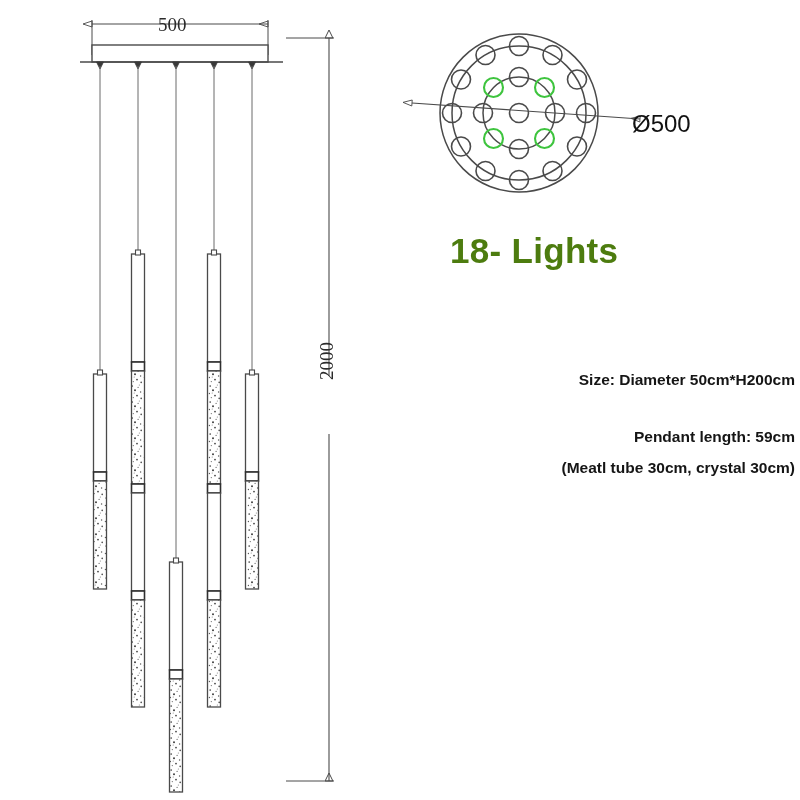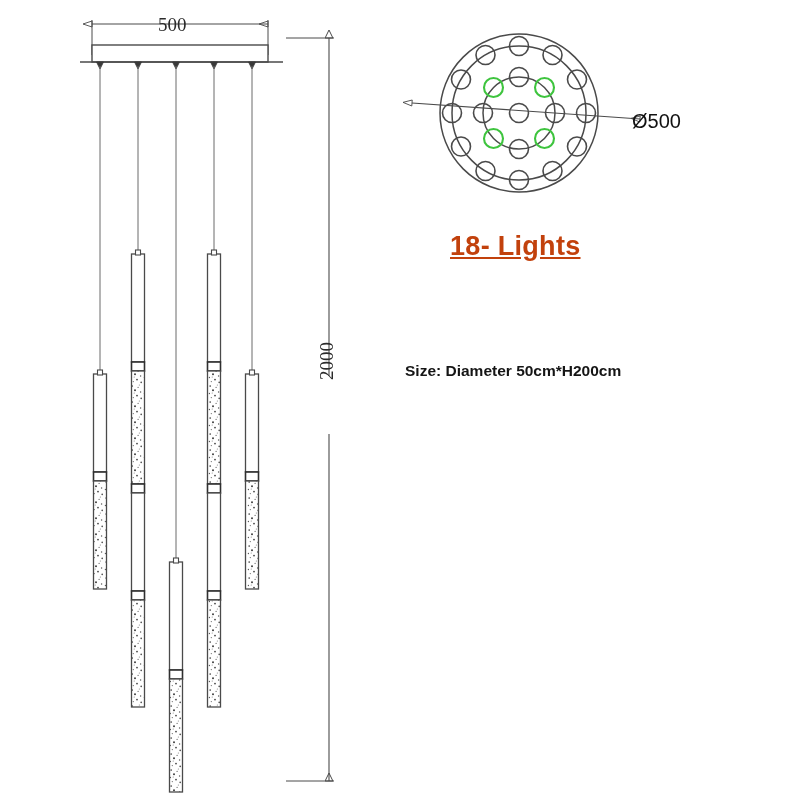--- a/index.html
+++ b/index.html
@@ -24,44 +24,44 @@
     height: 800px;
   }
   .spec-panel {
     position: absolute;
     left: 405px;
     top: 232px;
     width: 390px;
   }
   .headline {
     font-family: "Liberation Sans", sans-serif;
-    font-size: 27px;
+    font-size: 35px;
     font-weight: bold;
-    color: #c2410c;
+    color: #4d7c0f;
     letter-spacing: 0.3px;
     margin: 0 0 0 45px;
     padding: 0;
     line-height: 1.1;
-    text-decoration: underline;
   }
   .spec-list {
     margin: 0;
     padding: 0;
     list-style: none;
     position: relative;
     top: 99px;
   }
   .spec-item {
     font-family: "Liberation Sans", sans-serif;
     font-size: 15.5px;
     font-weight: bold;
     color: #151515;
     line-height: 1.25;
     margin-bottom: 38px;
     white-space: nowrap;
+    text-align: right;
   }
   .spec-sub {
     display: block;
     margin-top: 12px;
     margin-left: 50px;
     font-weight: bold;
   }
   .dim-label {
     position: absolute;
     font-family: "Liberation Serif", serif;
@@ -76,21 +76,21 @@
   #dim-height-label {
     left: 316px;
     top: 380px;
     font-size: 19px;
     transform: rotate(-90deg);
     transform-origin: left top;
   }
   #dim-diameter-label {
     left: 632px;
     top: 110px;
-    font-size: 20px;
+    font-size: 24px;
     font-family: "Liberation Sans", sans-serif;
     color: #111111;
   }
 </style>
 </head>
 <body>
 
 <div id="page">
 
   <svg id="drawing-svg" viewBox="0 0 800 800">
@@ -245,16 +245,20 @@
   <div class="dim-label" id="dim-height-label">2000</div>
   <div class="dim-label" id="dim-diameter-label">Ø500</div>
 
   <div class="spec-panel">
     <div class="headline">18- Lights</div>
 
     <ul class="spec-list">
       <li class="spec-item">
         <span>Size: Diameter 50cm*H200cm</span>
       </li>
+      <li class="spec-item">
+        <span>Pendant length: 59cm</span>
+        <span class="spec-sub">(Meatl tube 30cm, crystal 30cm)</span>
+      </li>
     </ul>
   </div>
 
 </div>
 
 </body></html>

